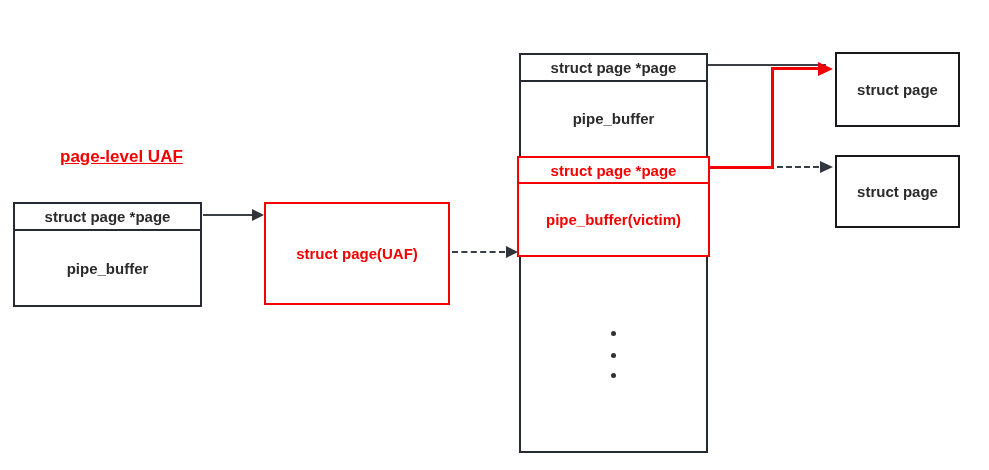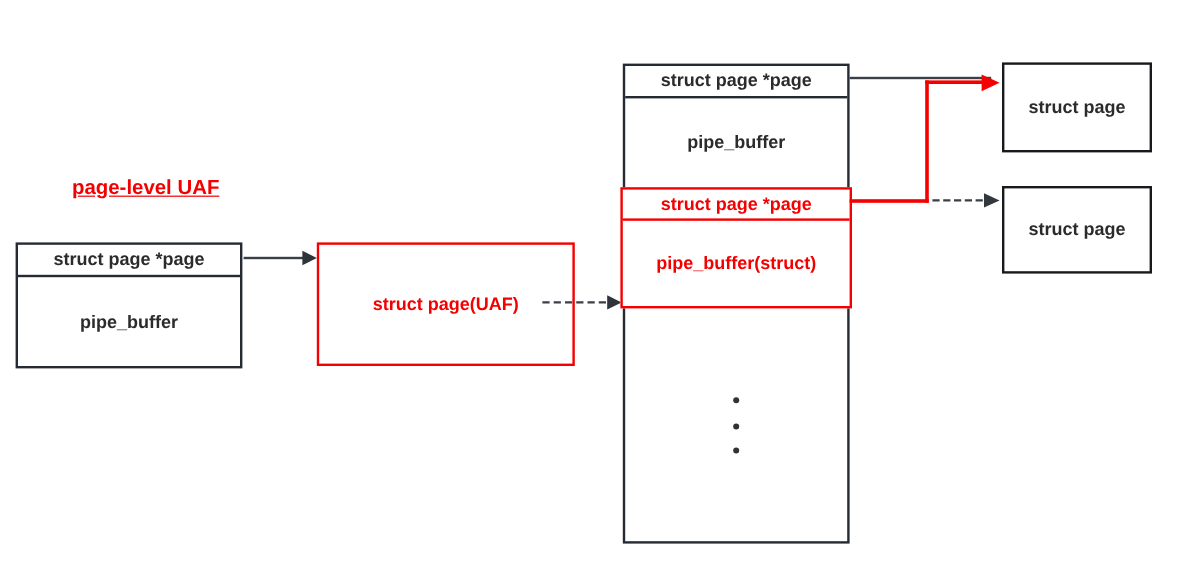--- a/index.html
+++ b/index.html
@@ -22,21 +22,21 @@
   #left-box{left:13px;top:202px;width:189px;height:105px;border:2px solid var(--dark);background:#fff;}
   #left-box .hdr{height:25px;border-bottom:2px solid var(--dark);font-size:15px;}
   #left-box .bdy{height:74px;font-size:15px;}
 
   
   #arrow1-shaft{left:203px;top:214px;width:51px;height:2px;background:#3a3e45;}
   #arrow1-head{left:252px;top:209px;width:0;height:0;
     border-top:6px solid transparent;border-bottom:6px solid transparent;border-left:12px solid #2f333a;}
 
   
-  #uaf-box{left:264px;top:202px;width:215px;height:103px;border:2px solid var(--red);background:#fff;
+  #uaf-box{left:264px;top:202px;width:186px;height:103px;border:2px solid var(--red);background:#fff;
     font-size:15px;color:var(--red);}
 
   
   #arrow2-shaft{left:452px;top:251px;width:53px;height:0;border-top:2px dashed #3a3e45;}
   #arrow2-head{left:506px;top:246px;width:0;height:0;
     border-top:6px solid transparent;border-bottom:6px solid transparent;border-left:12px solid #2f333a;}
 
   
   #column{left:519px;top:53px;width:189px;height:400px;border:2px solid var(--dark);background:#fff;}
   #column .row1{height:25px;border-bottom:2px solid var(--dark);font-size:15px;}
@@ -90,21 +90,21 @@
   <div class="abs" id="arrow2-shaft"></div>
   <div class="abs" id="arrow2-head"></div>
 
   <div class="abs" id="column">
     <div class="row1 ctr">struct page *page</div>
     <div class="row2 ctr">pipe_buffer</div>
   </div>
 
   <div class="abs" id="victim-block">
     <div class="hdr ctr">struct page *page</div>
-    <div class="bdy ctr">pipe_buffer(struct)</div>
+    <div class="bdy ctr">pipe_buffer(victim)</div>
   </div>
 
   <div class="abs dot" id="dot1"></div>
   <div class="abs dot" id="dot2"></div>
   <div class="abs dot" id="dot3"></div>
 
   <div class="abs ctr" id="right-box-top">struct page</div>
   <div class="abs ctr" id="right-box-bottom">struct page</div>
 
   <div class="abs" id="black-line"></div>

